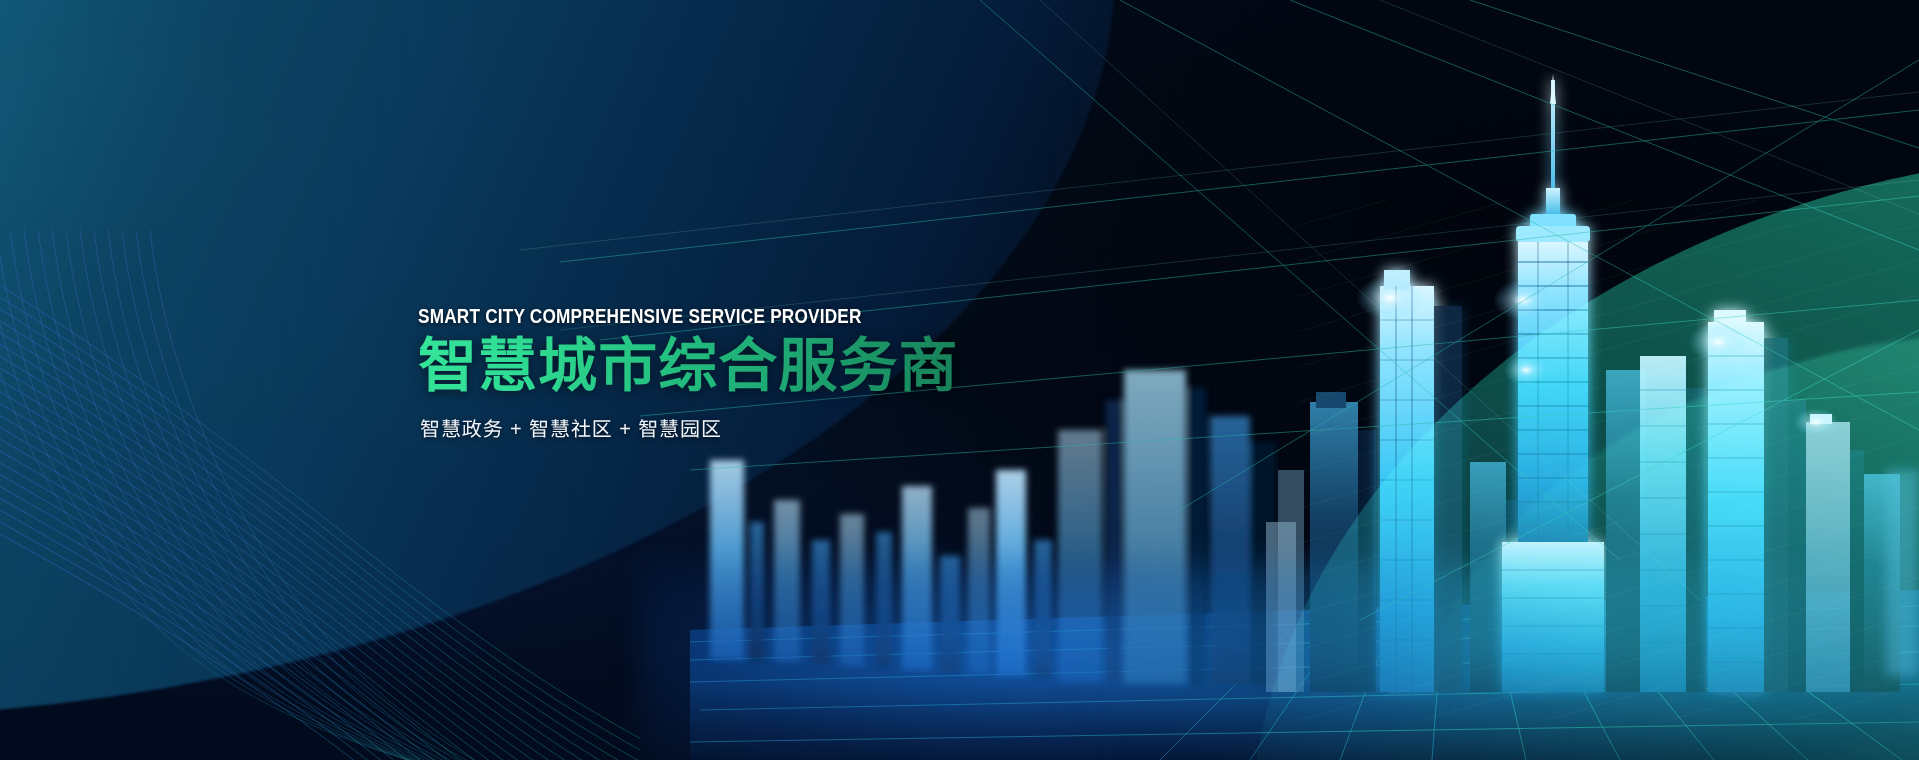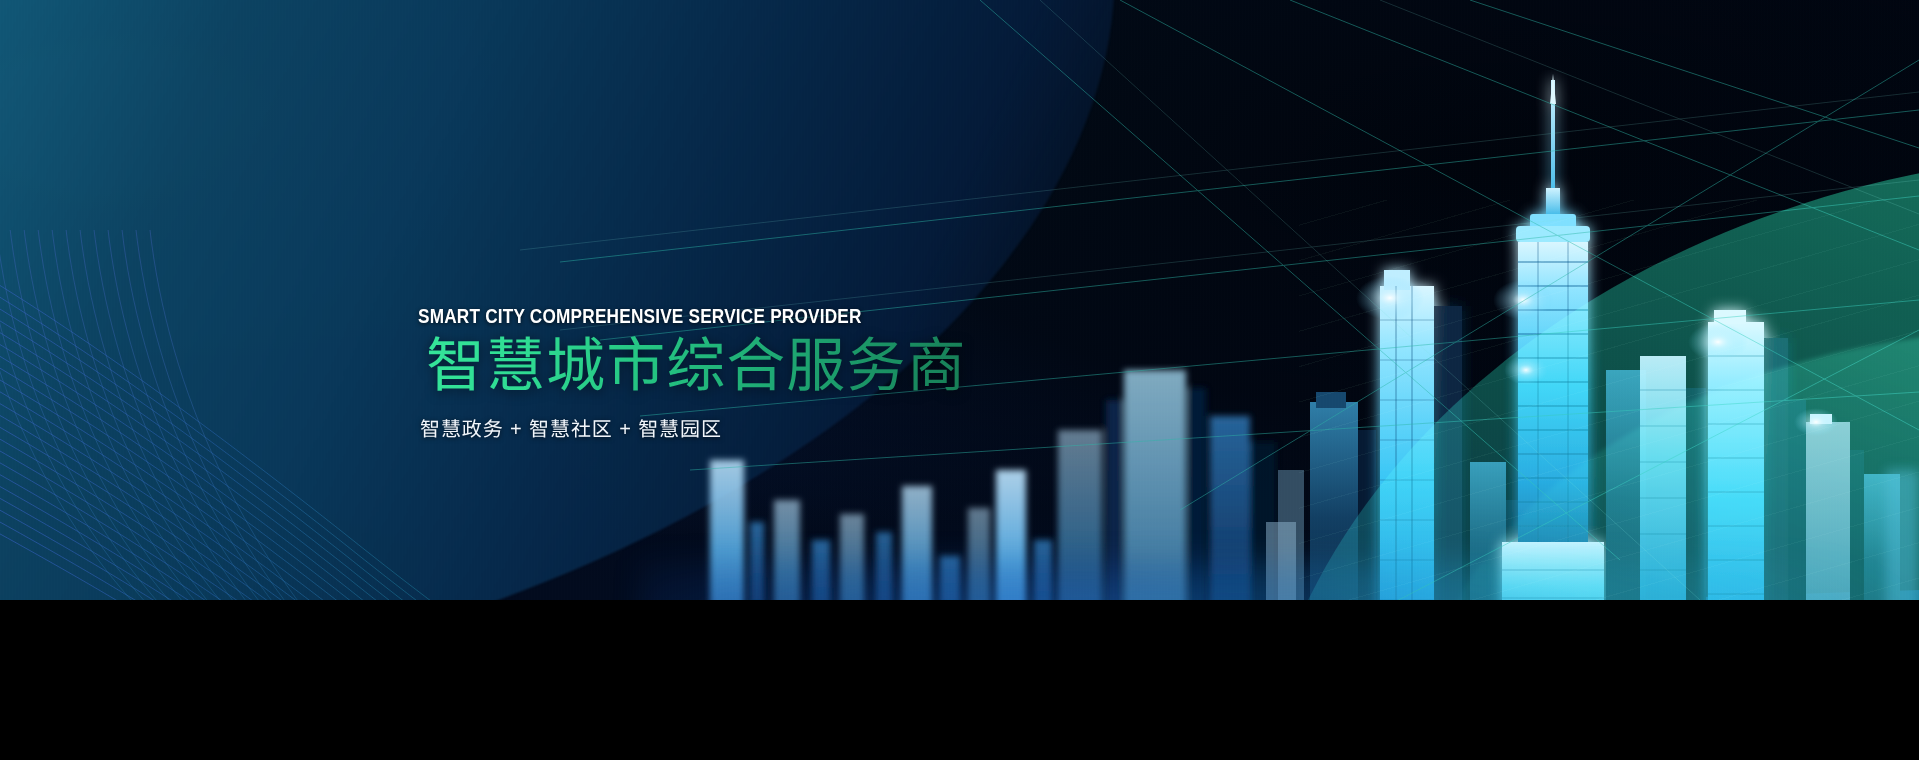--- a/index.html
+++ b/index.html
@@ -2,21 +2,21 @@
 <html lang="zh-CN"><head>
 <meta charset="utf-8">
 <title>Smart City Banner</title>
 <style>
   html,body{margin:0;padding:0;background:#000;}
   *{box-sizing:border-box;}
 
   #banner{
     position:relative;
     width:1919px;
-    height:600px;
+    height:760px;
     overflow:hidden;
     background:#020b1e;
     font-family:"Liberation Sans","DejaVu Sans",sans-serif;
     user-select:none;
   }
 
   
   .layer{position:absolute;inset:0;pointer-events:none;}
 
   #sky{
@@ -108,23 +108,23 @@
     letter-spacing:.012em;
     transform:scaleX(.86);
     transform-origin:left center;
     white-space:nowrap;
     line-height:1.1;
     margin:0 0 8px 0;
     text-shadow:0 1px 5px rgba(0,0,0,.75);
   }
 
   #headline{
-    margin:8px;
+    margin:0;
     font-size:59px;
-    font-weight:normal;
+    font-weight:bold;
     line-height:1.08;
     letter-spacing:.018em;
     white-space:nowrap;
     background-image:linear-gradient(100deg,
         #35e59a 0%, #2fdc93 14%, #24c281 34%,
         #1ea873 52%, #198c60 70%, #16724f 86%, #145f45 100%);
     -webkit-background-clip:text;
     background-clip:text;
     color:transparent;
     -webkit-text-fill-color:transparent;

